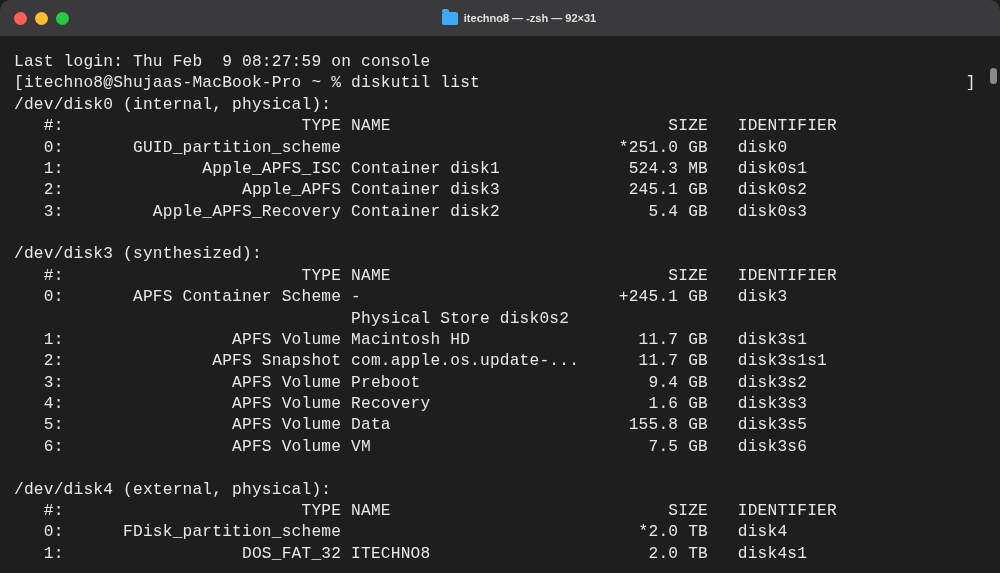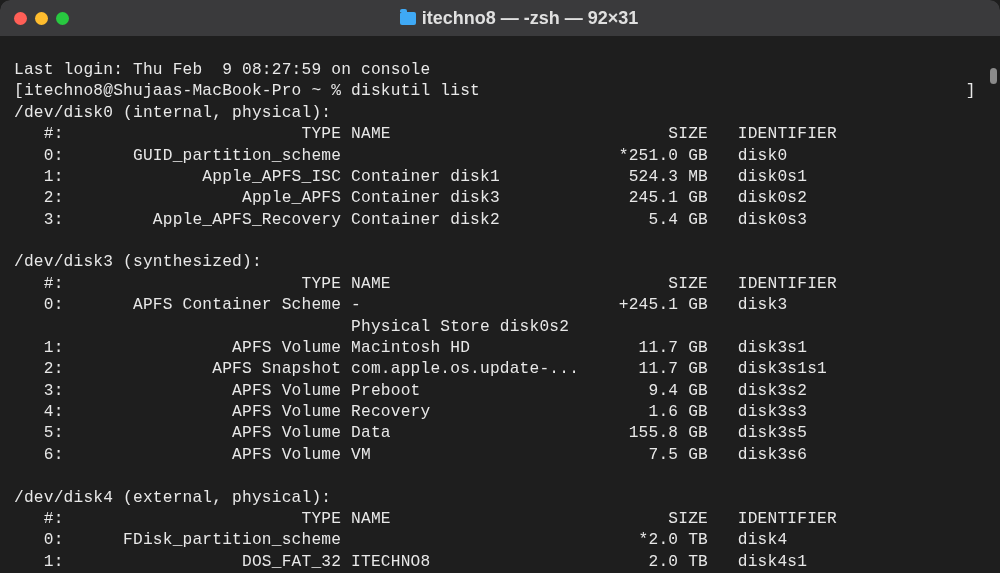--- a/index.html
+++ b/index.html
@@ -29,21 +29,21 @@
     .light.yellow { background: #febc2e; }
     .light.green { background: #28c840; }
     .title-wrap {
       position: absolute;
       left: 0; right: 0;
       display: flex;
       justify-content: center;
       align-items: center;
       gap: 6px;
       font-family: -apple-system, BlinkMacSystemFont, "Helvetica Neue", sans-serif;
-      font-size: 18px;
+      font-size: 11px;
       font-weight: 600;
       color: #e0e0e0;
       pointer-events: none;
       padding-left: 38px;
     }
     .folder-icon {
       width: 16px;
       height: 13px;
       background: #3fa9f5;
       border-radius: 2px;
@@ -51,21 +51,21 @@
     }
     .folder-icon::before {
       content: "";
       position: absolute;
       top: -3px; left: 0;
       width: 7px; height: 3px;
       background: #3fa9f5;
       border-radius: 2px 2px 0 0;
     }
     .term {
-      padding: 24px 14px 0 14px;
+      padding: 16px 14px 0 14px;
       line-height: 1.32;
       white-space: pre;
       letter-spacing: 0.2px;
     }
     .scroll-thumb {
       position: absolute;
       right: 3px;
       top: 68px;
       width: 7px;
       height: 16px;

